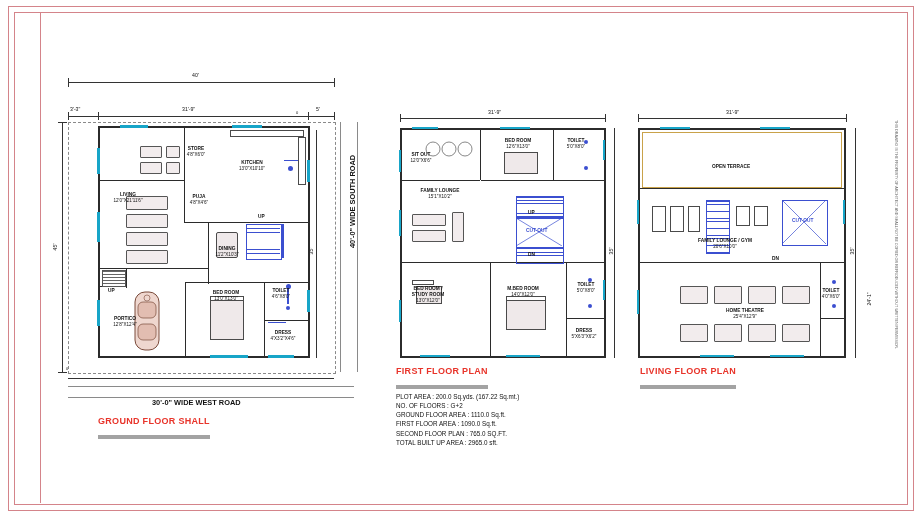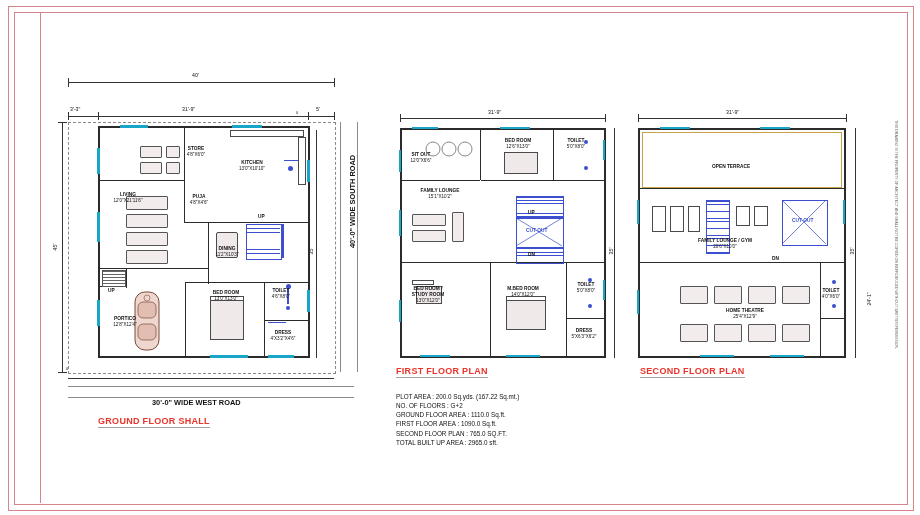--- a/index.html
+++ b/index.html
@@ -5,21 +5,21 @@
   html,body{margin:0;padding:0;background:#ffffff;}
   body{width:920px;height:515px;overflow:hidden;font-family:"Liberation Sans",sans-serif;}
   #sheet{position:relative;width:920px;height:515px;background:#fff;}
   .border-outer{position:absolute;left:8px;top:6px;width:904px;height:503px;border:1px solid #d4848a;}
   .border-inner{position:absolute;left:14px;top:12px;width:892px;height:491px;border:1px solid #d4848a;}
   .border-inner2{position:absolute;left:40px;top:12px;width:866px;height:491px;border-left:1px solid #d4848a;}
   .abs{position:absolute;}
   .lbl{position:absolute;font-size:4.6px;color:#111;letter-spacing:0;white-space:nowrap;line-height:1.25;}
   .lbl b{font-weight:bold;font-size:4.8px;}
   .plan-title{position:absolute;font-size:9px;color:#e8342a;font-weight:bold;letter-spacing:.3px;white-space:nowrap;}
-  .plan-title .u{border-bottom:1px solid #a3a3a3;padding-bottom:1px;}
+  .plan-title .u{border-bottom:4px solid #a3a3a3;padding-bottom:9px;}
   .dimtxt{position:absolute;font-size:5.2px;color:#111;white-space:nowrap;}
   .roadtxt{position:absolute;font-size:7.4px;color:#111;font-weight:bold;white-space:nowrap;}
   .wall{position:absolute;background:#2b2b2b;}
   .wallv{position:absolute;background:#2b2b2b;}
   .blue{position:absolute;background:#3b4fd0;}
   .cyan{position:absolute;background:#17a5c8;}
   .furn{position:absolute;border:.6px solid #4a4a4a;box-sizing:border-box;background:transparent;}
   .furnf{position:absolute;border:.6px solid #4a4a4a;box-sizing:border-box;background:#efe9ea;}
   .sofa{position:absolute;border:.7px solid #555;border-radius:1px;background:#f2eced;box-sizing:border-box;}
   .dim-line{position:absolute;background:#333;height:.5px;}
@@ -290,21 +290,21 @@
     <div class="dot" style="left:832px;top:304px;width:4px;height:4px;background:#3b4fd0;"></div>
 
     <div class="cyan" style="left:660px;top:127px;width:30px;height:2.4px;"></div>
     <div class="cyan" style="left:760px;top:127px;width:30px;height:2.4px;"></div>
     <div class="cyan" style="left:637px;top:200px;width:2.4px;height:24px;"></div>
     <div class="cyan" style="left:637px;top:290px;width:2.4px;height:24px;"></div>
     <div class="cyan" style="left:843px;top:200px;width:2.4px;height:24px;"></div>
     <div class="cyan" style="left:700px;top:355px;width:34px;height:2.4px;"></div>
     <div class="cyan" style="left:770px;top:355px;width:34px;height:2.4px;"></div>
 
-    <div class="plan-title" style="left:640px;top:366px;"><span class="u">SECOND FLOOR PLAN</span></div>
+    <div class="plan-title" style="left:640px;top:366px;"><span class="u">LIVING FLOOR PLAN</span></div>
   </div>
 
   <div class="abs" style="left:396px;top:392px;">
     <div class="notes" style="position:relative;">PLOT AREA : 200.0 Sq.yds. (167.22 Sq.mt.)</div>
     <div class="notes" style="position:relative;">NO. OF FLOORS : G+2</div>
     <div class="notes" style="position:relative;">GROUND FLOOR AREA : 1110.0 Sq.ft.</div>
     <div class="notes" style="position:relative;">FIRST FLOOR AREA : 1090.0 Sq.ft.</div>
     <div class="notes" style="position:relative;">SECOND FLOOR PLAN : 765.0 SQ.FT.</div>
     <div class="notes" style="position:relative;">TOTAL BUILT UP AREA : 2965.0 sft.</div>
   </div>

